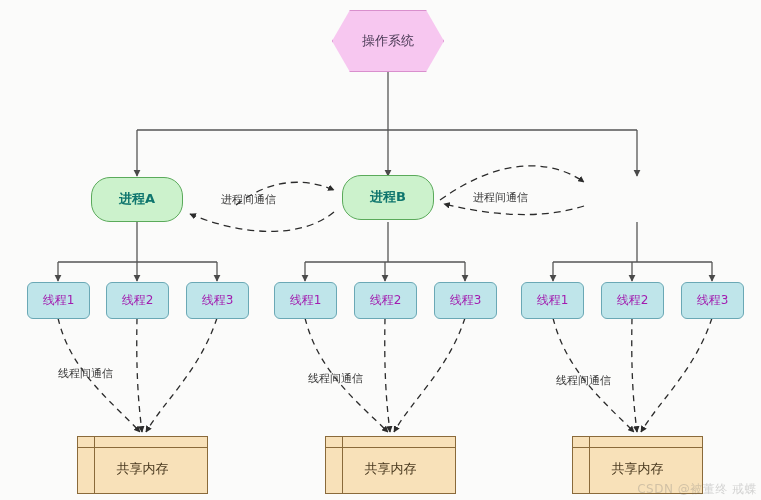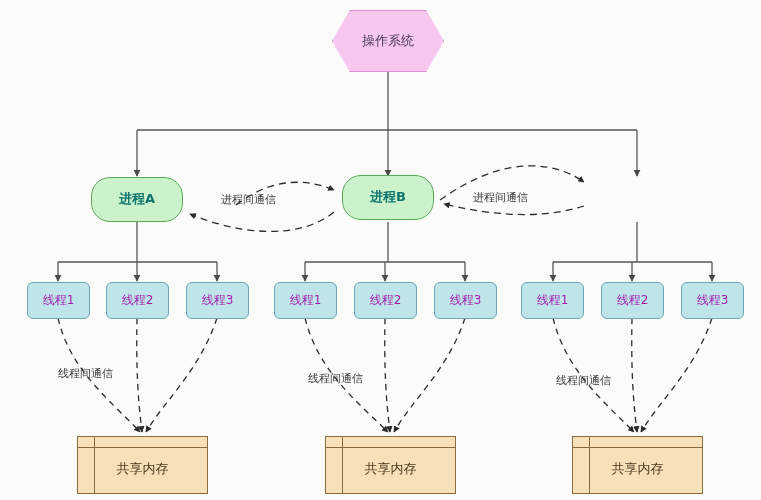--- a/index.html
+++ b/index.html
@@ -230,14 +230,15 @@
     <span class="mem-label">共享内存</span>
   </div>
 
   <div class="edge-label" style="left:221px; top:192px;">进程间通信</div>
   <div class="edge-label" style="left:473px; top:190px;">进程间通信</div>
 
   <div class="edge-label" style="left:58px; top:366px;">线程间通信</div>
   <div class="edge-label" style="left:308px; top:371px;">线程间通信</div>
   <div class="edge-label" style="left:556px; top:373px;">线程间通信</div>
 
+  <div class="watermark">CSDN @被董终 戒蝶</div>
 
 </div>
 
 </body></html>

